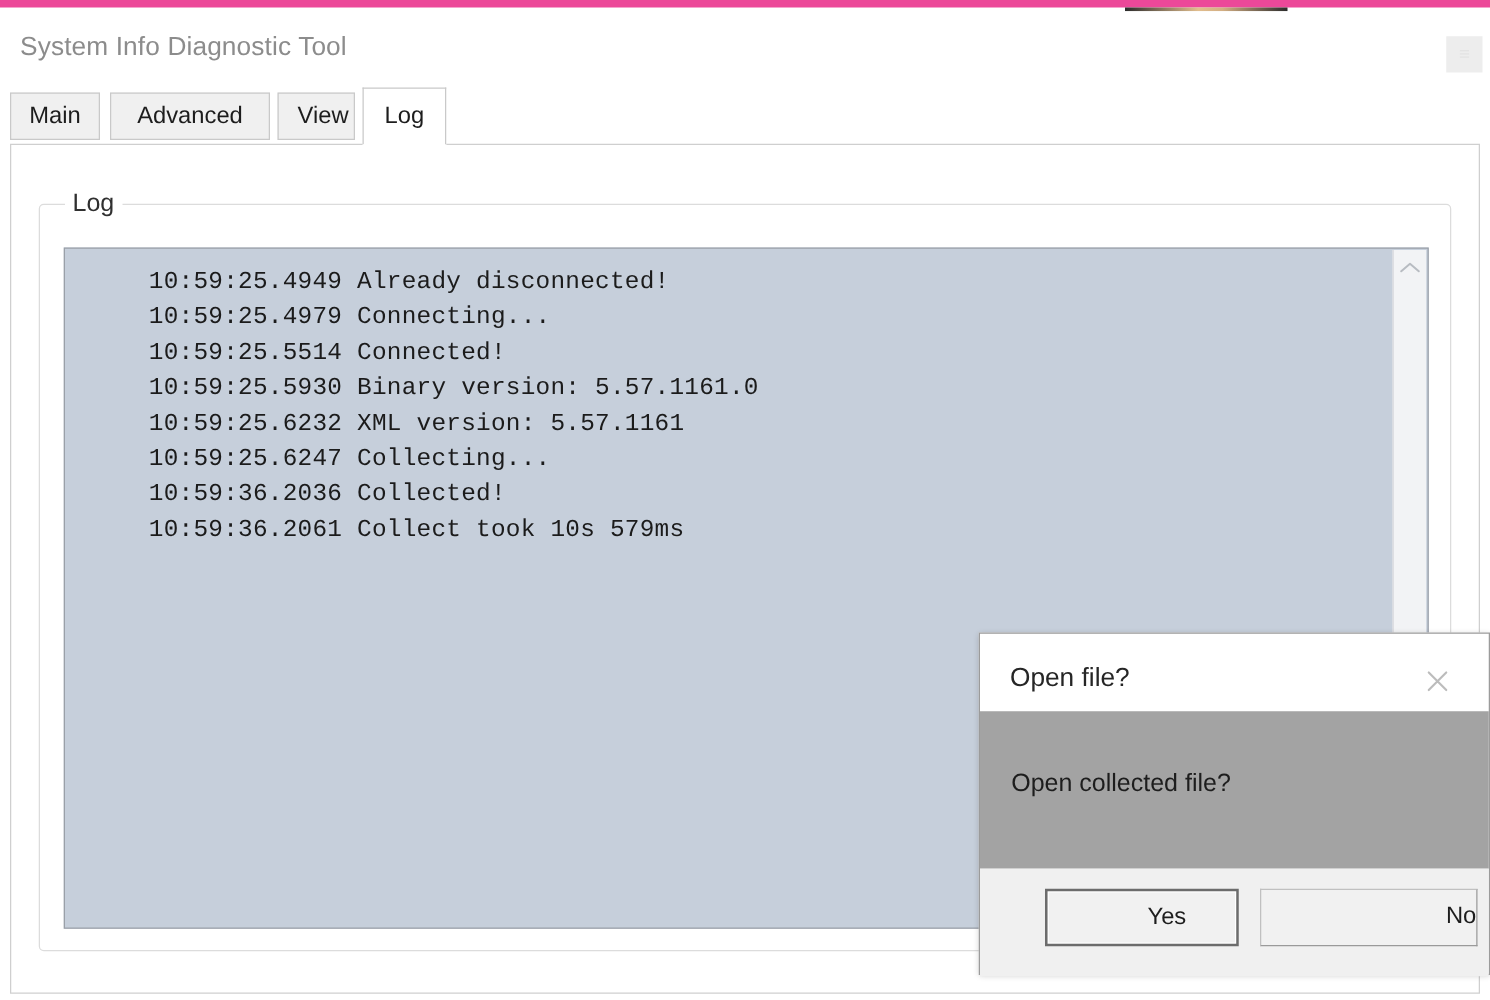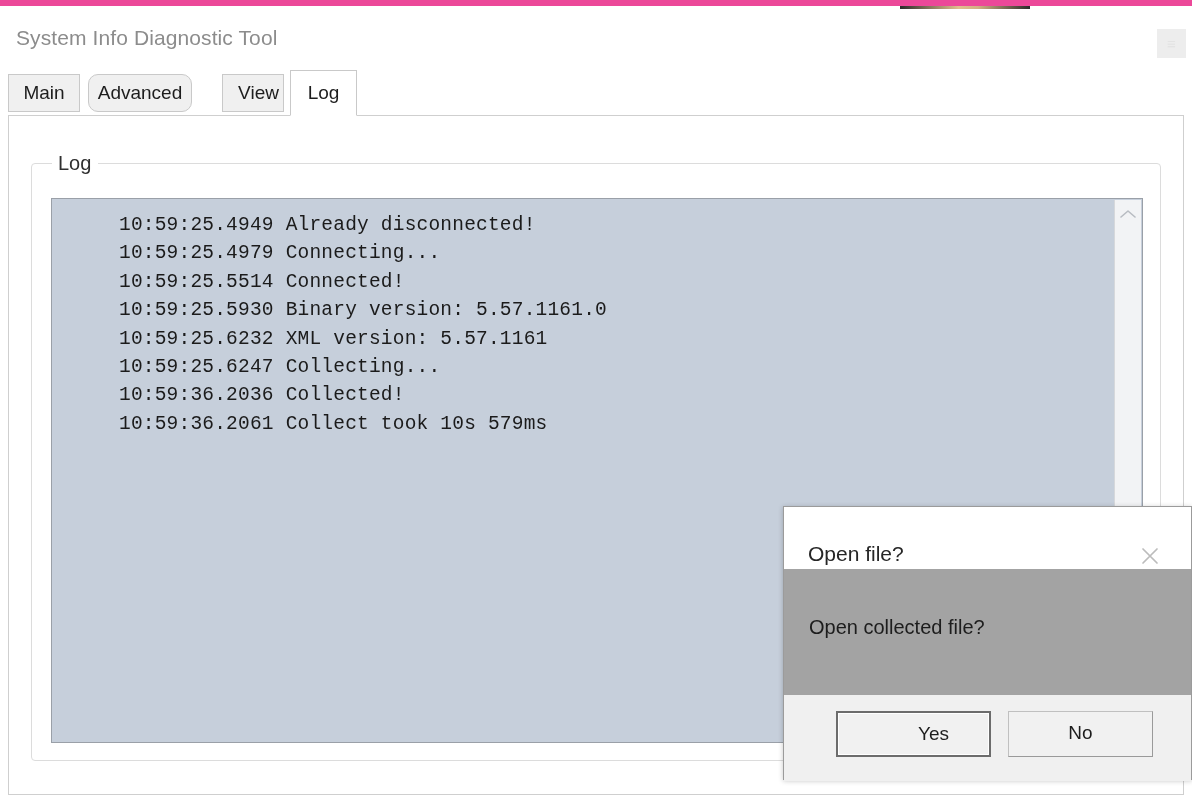--- a/index.html
+++ b/index.html
@@ -100,21 +100,21 @@
   #tab-strip .tab.active {
     background: #ffffff;
     border: 1px solid #c9c9c9;
     border-bottom: 1px solid #ffffff;
     top: 0px;
     height: 46px;
     line-height: 44px;
     z-index: 5;
   }
   #tab-main      { left: 8px;   width: 72px; }
-  #tab-advanced  { left: 88px;  width: 104px; border-radius: 10px; }
+  #tab-advanced  { left: 88px;  width: 128px; }
   #tab-view      { left: 222px; width: 62px; padding-left: 11px; }
   #tab-log       { left: 290px; width: 67px; }
 
   
   #content-panel {
     position: absolute;
     left: 8px;
     top: 109px;
     width: 1176px;
     height: 680px;
@@ -204,21 +204,21 @@
     height: 274px;
     box-sizing: border-box;
     background: #ffffff;
     border: 1px solid #9b9b9b;
     box-shadow: 0 1px 5px rgba(0,0,0,0.22);
     z-index: 50;
   }
   #dialog-titlebar {
     position: absolute;
     left: 0;
-    top: 15px;
+    top: 4px;
     width: 100%;
     height: 62px;
   }
   #dialog-title {
     position: absolute;
     left: 24px;
     top: 20px;
     font-size: 21px;
     color: #262626;
     white-space: nowrap;
@@ -276,24 +276,25 @@
   }
   #dialog-yes-button {
     left: 52px;
     width: 155px;
     border: 2px solid #6c6c6c;
     box-shadow: inset 0 0 0 1px #ffffff;
     padding-left: 40px;
   }
   #dialog-no-button {
     left: 224px;
-    width: 145px;
+    width: 174px;
     border: 1px solid #c0c0c0;
     border-right-color: #9a9a9a;
     border-bottom-color: #9a9a9a;
+    text-align: right;
   }
 </style>
 </head>
 <body>
 
 <div id="app-window">
 
   <div id="top-accent"></div>
 
   <div id="title-bar">

